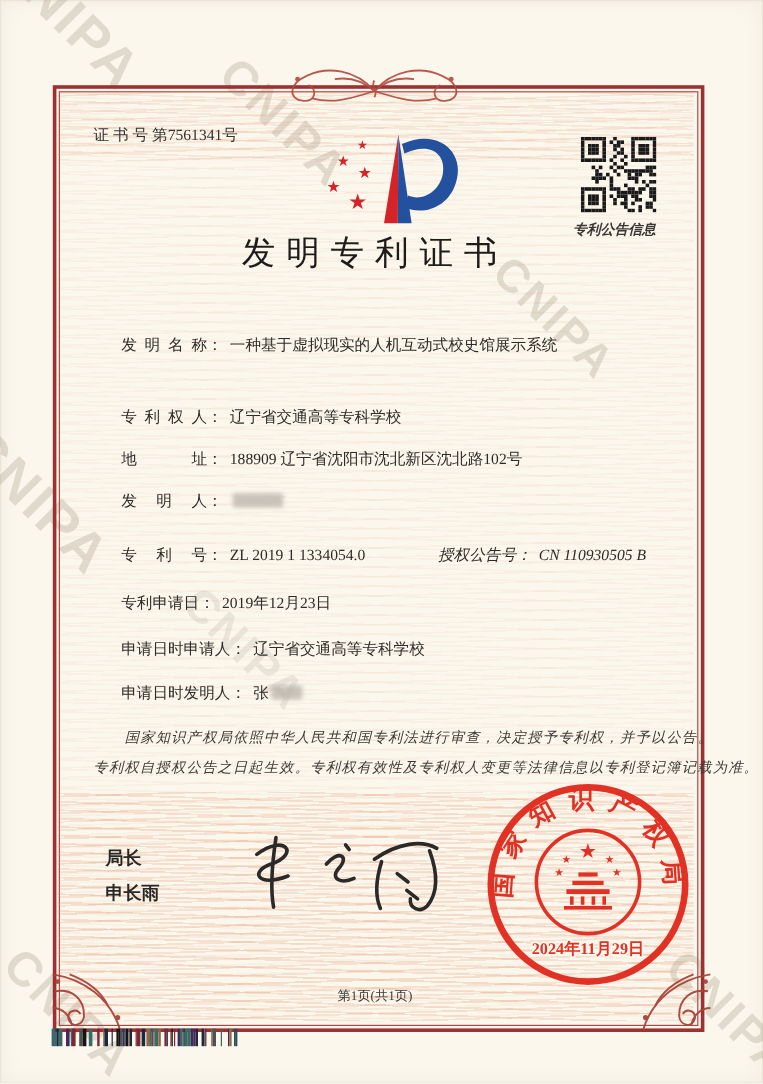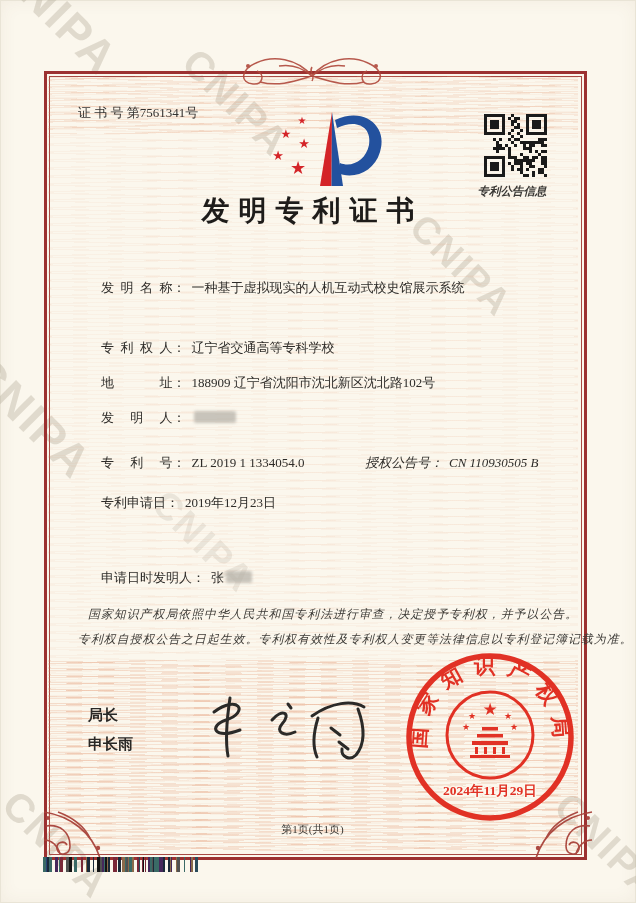--- a/index.html
+++ b/index.html
@@ -26,21 +26,21 @@
   .wave-bottom{left:48px;top:660px;width:530px;height:191px;
     background:
       repeating-linear-gradient(1.8deg, rgba(224,142,102,.22) 0 1.5px, transparent 1.5px 7px),
       repeating-linear-gradient(-1.8deg, rgba(224,142,102,.20) 0 1.5px, transparent 1.5px 7px);}
   
   .wm{position:absolute;font-family:"Liberation Sans","DejaVu Sans",sans-serif;font-weight:700;
       color:rgba(163,152,133,.30);transform:rotate(45deg);letter-spacing:2px;user-select:none;}
   
   .certno{position:absolute;left:78px;top:104px;font-size:13px;white-space:pre;color:#343230;}
   .title{position:absolute;left:44px;top:192px;width:537px;text-align:center;
-         font-size:28px;font-weight:700;letter-spacing:9px;color:#1e1c1a;}
+         font-size:28px;font-weight:400;letter-spacing:9px;color:#1e1c1a;}
   .qr-caption{position:absolute;left:452px;top:184px;width:120px;text-align:center;
               font-size:11.5px;font-style:italic;font-weight:600;color:#3a3835;}
   
   .row{position:absolute;left:88px;font-size:13px;white-space:pre;line-height:17px;}
   .row .val{margin-left:6px;margin-top:31px;}
   .row2col{position:absolute;font-size:13px;white-space:pre;line-height:17px;}
   .redact{display:inline-block;height:12px;background:#b3afa6;filter:blur(1.6px);opacity:.7;
           border-radius:2px;vertical-align:-1px;margin-left:8px;}
   
   .stmt{position:absolute;font-size:11.8px;font-style:italic;letter-spacing:1.1px;
@@ -348,25 +348,28 @@
   <div class="row2col" style="left:88px;top:437px;">
     <span>专     利     号：</span><span class="val" style="margin-left:6px;">ZL 2019 1 1334054.0</span>
   </div>
   <div class="row2col" style="left:352px;top:437px;font-style:italic;">
     <span>授权公告号：</span><span class="val" style="margin-left:6px;">CN 110930505 B</span>
   </div>
   <div class="row2col" style="left:88px;top:477px;">
     <span>专利申请日：</span><span class="val" style="margin-left:6px;">2019年12月23日</span>
   </div>
 
+  <div class="row" style="top:515px;">
+    <span>申请日时申请人：</span><span class="val">辽宁省交通高等专科学校</span>
+  </div>
   <div class="row" style="top:552px;">
     <span>申请日时发明人：</span><span class="val">张</span><span class="redact" style="width:26px;margin-left:2px;"></span>
   </div>
 
-  <div class="stmt" style="left:88px;top:607px;">国家知识产权局依照中华人民共和国专利法进行审查，决定授予专利权，并予以公告。</div>
+  <div class="stmt" style="left:104px;top:607px;">国家知识产权局依照中华人民共和国专利法进行审查，决定授予专利权，并予以公告。</div>
   <div class="stmt" style="left:78px;top:632px;">专利权自授权公告之日起生效。专利权有效性及专利权人变更等法律信息以专利登记簿记载为准。</div>
 
   <div class="signer" style="top:706px;">局长</div>
   <div class="signer" style="top:735px;">申长雨</div>
 
   <svg style="position:absolute;left:192px;top:686px;" width="185" height="78" viewBox="0 0 185 78">
     <g stroke="#2b2a28" stroke-width="3" fill="none" stroke-linecap="round">
       <path d="M38,12 C35,32 33,54 36,70"></path>
       <path d="M22,26 C46,8 58,26 34,34 C16,40 22,54 48,44"></path>
       <path d="M80,34 C90,22 100,27 90,38 C83,46 92,51 103,46"></path>

